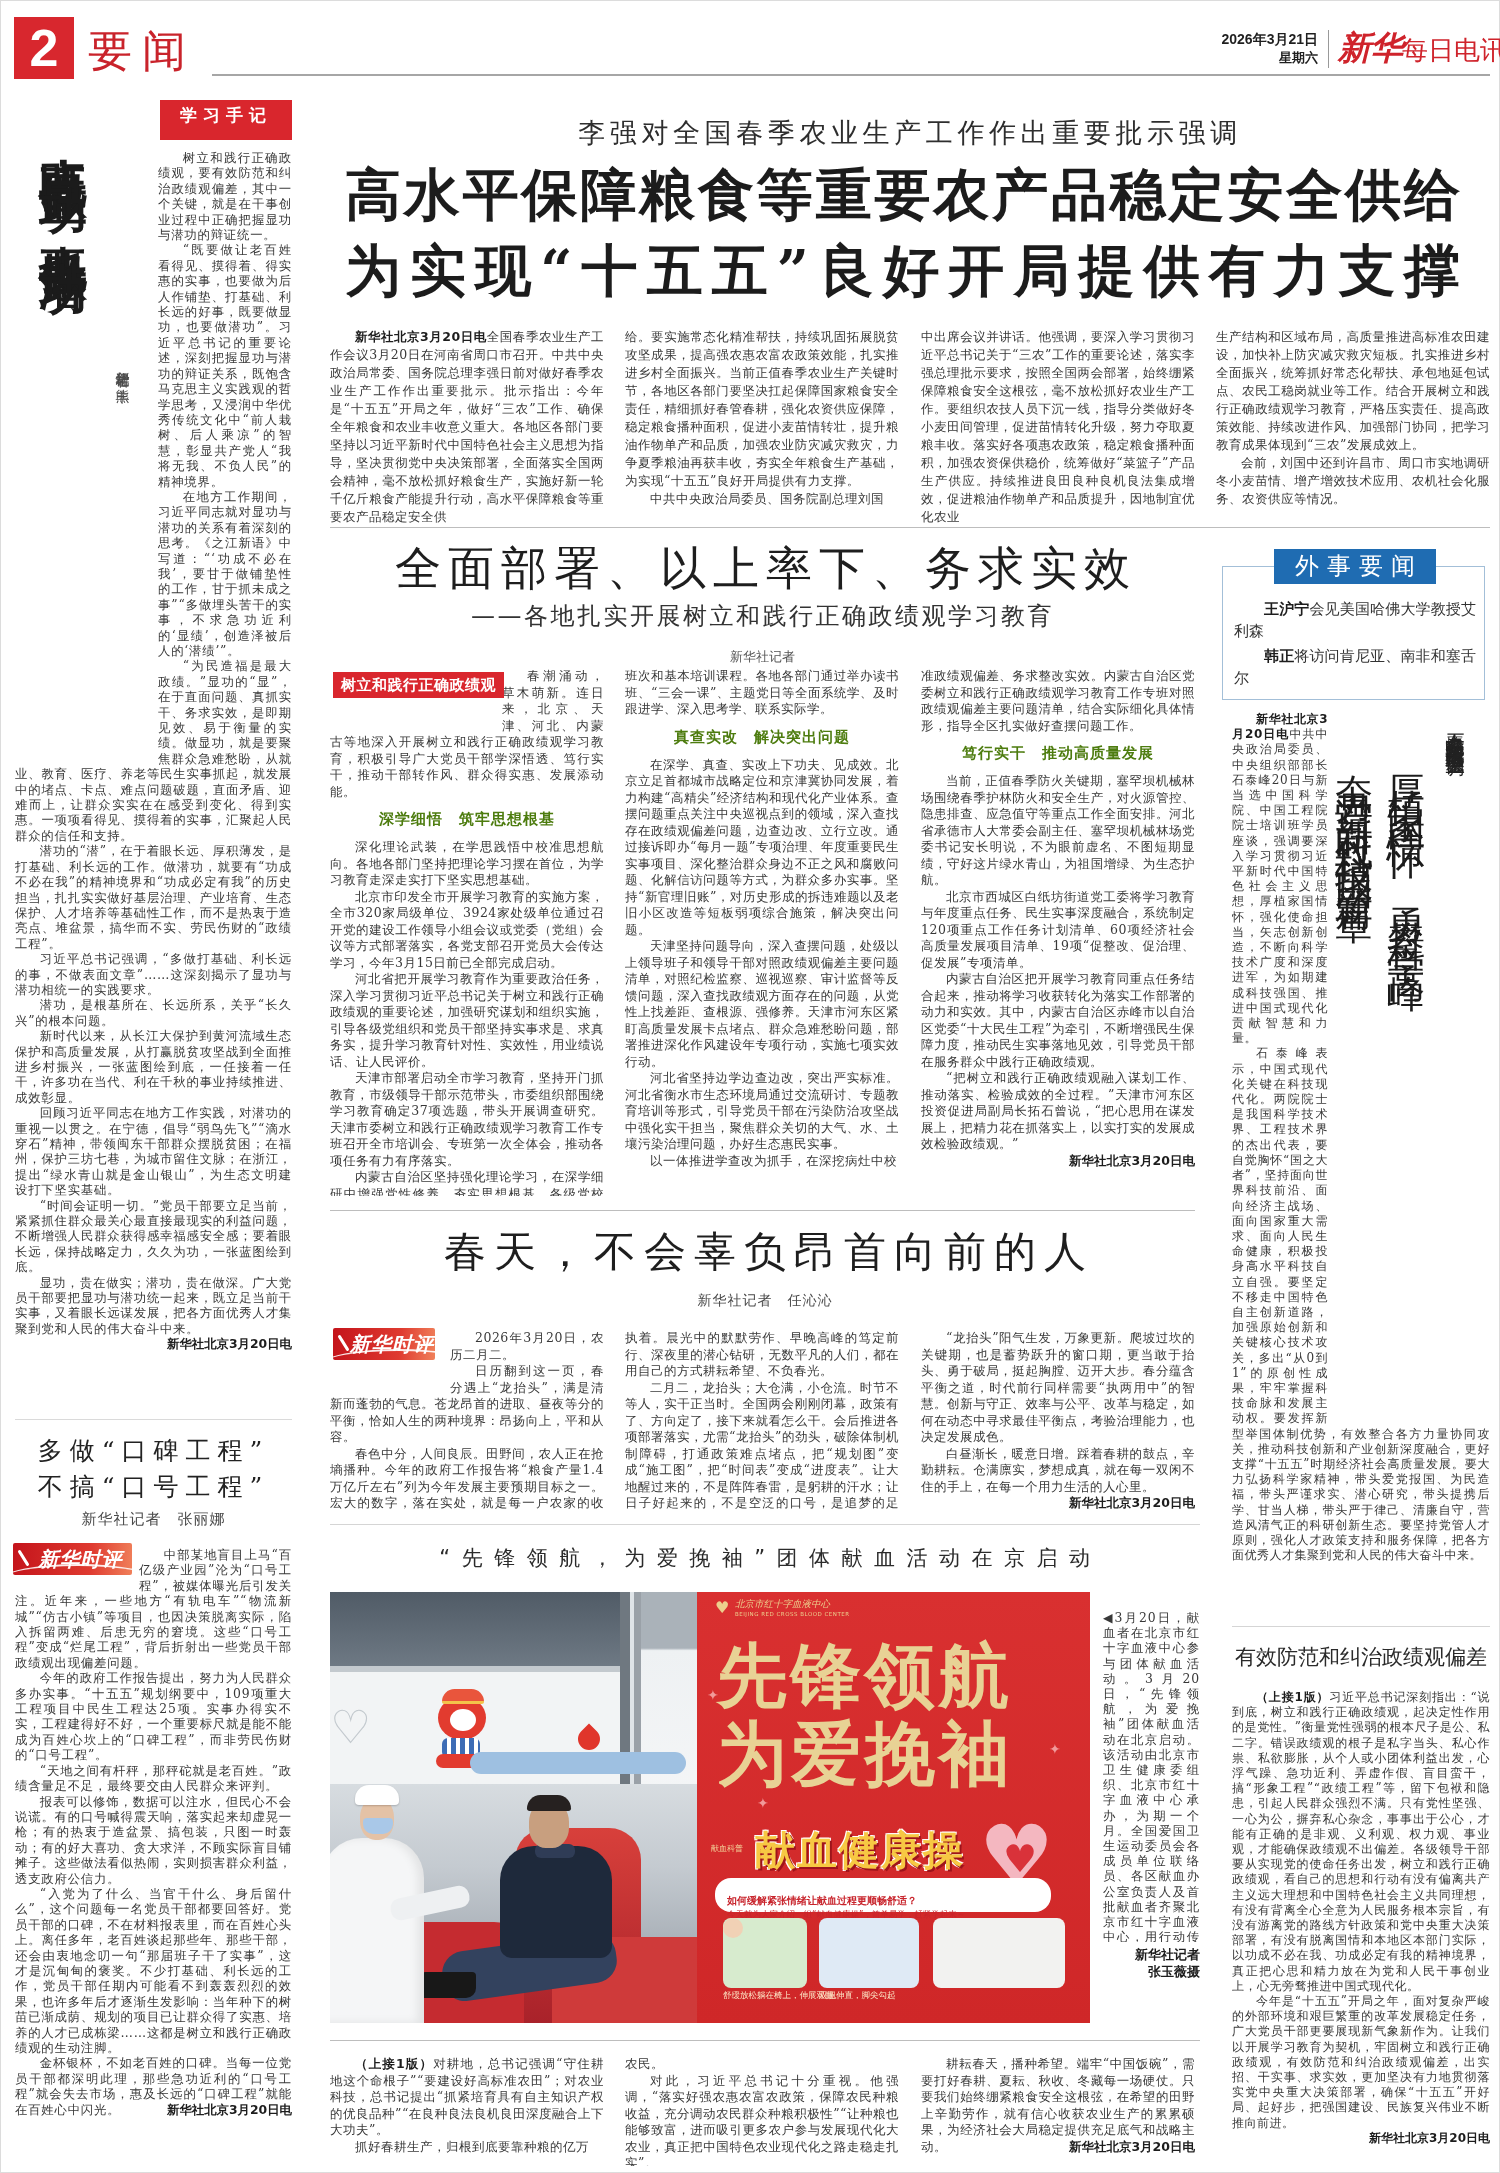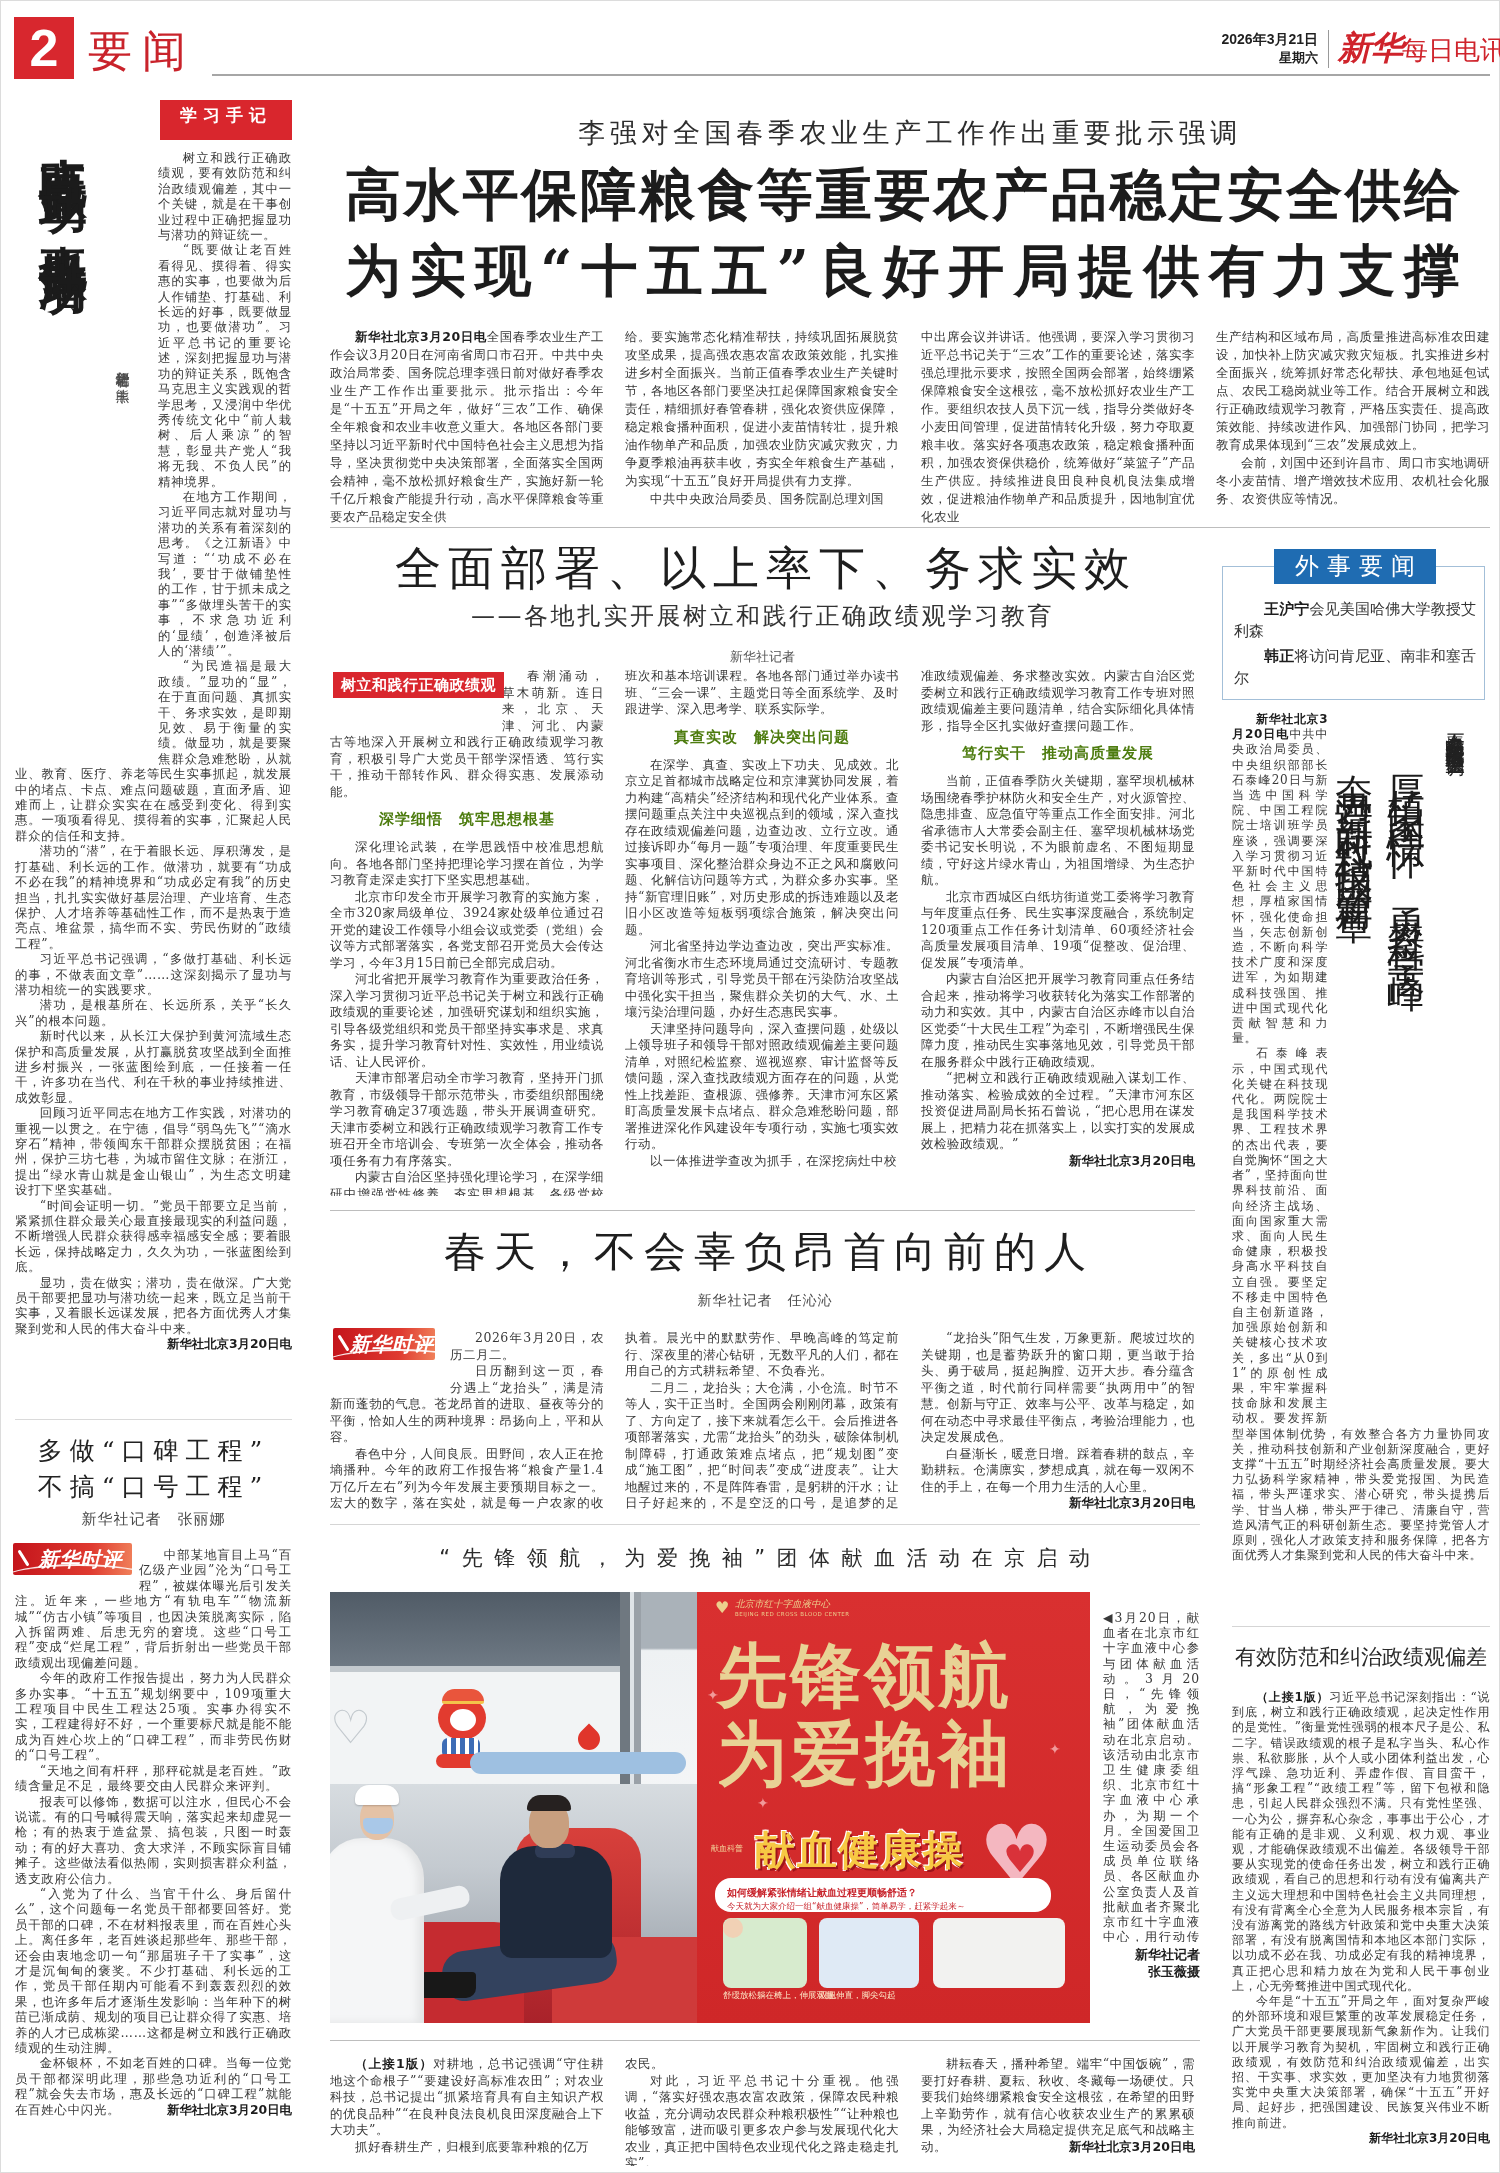--- a/index.html
+++ b/index.html
@@ -130,21 +130,21 @@
 .p-logo-en{left:38px;top:19px;font-size:5.5px;line-height:7px;color:#eccf8d;letter-spacing:0.5px;white-space:nowrap;font-family:"DejaVu Sans",sans-serif;}
 .p-t{left:20px;font-size:70px;line-height:76px;font-weight:bold;color:#e8d295;letter-spacing:4px;white-space:nowrap;font-family:"DejaVu Sans","Liberation Sans",sans-serif;}
 .p-t1{top:46px;}
 .p-t2{top:124px;}
 .p-star{font-size:14px;color:#f19a9a;line-height:14px;}
 .p-star-1{left:10px;top:96px;} .p-star-2{left:352px;top:150px;} .p-star-3{left:60px;top:204px;}
 .p-side{left:6px;top:252px;width:48px;font-size:8px;line-height:10px;color:#f3d39a;text-align:center;}
 .p-sub{left:58px;top:234px;font-size:40px;line-height:48px;font-weight:bold;color:#f7c843;font-family:"DejaVu Sans","Liberation Sans",sans-serif;letter-spacing:2px;white-space:nowrap;text-shadow:2px 2px 0 #9e141b,-1px -1px 0 #fff,1px -1px 0 #fff,-1px 1px 0 #fff;}
 .p-heart{left:282px;top:222px;font-size:84px;line-height:84px;color:#f4b7c0;}
 .p-heart-inner{left:306px;top:248px;font-size:38px;line-height:38px;color:#d9323a;}
-.p-bubble{left:18px;top:286px;width:336px;height:34px;background:#fff;border-radius:16px;padding:8px 12px;}
+.p-bubble{left:18px;top:286px;width:336px;height:34px;background:#fff;border-radius:16px;padding:16px 12px;}
 .p-bubble-1{display:block;font-size:10px;line-height:14px;color:#c8232b;font-weight:bold;font-family:"DejaVu Sans",sans-serif;white-space:nowrap;overflow:hidden;}
 .p-bubble-2{display:block;font-size:8.5px;line-height:12px;color:#c8232b;white-space:nowrap;font-family:"DejaVu Sans",sans-serif;overflow:hidden;}
 .p-panel{top:326px;height:70px;border-radius:8px;overflow:hidden;}
 .p-panel-1{left:26px;width:84px;background:#d7ebce;}
 .p-panel-2{left:122px;width:100px;background:#dfeaf5;}
 .p-panel-3{left:236px;width:132px;background:#f2f2f0;}
 .fig-head{width:20px;height:20px;border-radius:50%;background:#f1d1b5;}
 .p-cap{top:398px;font-size:8.5px;line-height:11px;color:#fde9c9;font-family:"DejaVu Sans",sans-serif;white-space:nowrap;}
 .p-cap-1{left:26px;}
 .p-cap-2{left:122px;}
@@ -251,22 +251,22 @@
     <p>北京市印发全市开展学习教育的实施方案，全市320家局级单位、3924家处级单位通过召开党的建设工作领导小组会议或党委（党组）会议等方式部署落实，各党支部召开党员大会传达学习，今年3月15日前已全部完成启动。</p>
     <p>河北省把开展学习教育作为重要政治任务，深入学习贯彻习近平总书记关于树立和践行正确政绩观的重要论述，加强研究谋划和组织实施，引导各级党组织和党员干部坚持实事求是、求真务实，提升学习教育针对性、实效性，用业绩说话、让人民评价。</p>
     <p>天津市部署启动全市学习教育，坚持开门抓教育，市级领导干部示范带头，市委组织部围绕学习教育确定37项选题，带头开展调查研究。天津市委树立和践行正确政绩观学习教育工作专班召开全市培训会、专班第一次全体会，推动各项任务有力有序落实。</p>
     <p>内蒙古自治区坚持强化理论学习，在深学细研中增强党性修养、夯实思想根基。各级党校（行政学院）、干部学院将学习教育有关内容纳入主体</p>
   </div>
   <div class="a lbl-a2">树立和践行正确政绩观</div>
   <div class="a txt t-main col-a2 c2">
     <p class="ni">班次和基本培训课程。各地各部门通过举办读书班、“三会一课”、主题党日等全面系统学、及时跟进学、深入思考学、联系实际学。</p>
     <div class="subhead">真查实改　解决突出问题</div>
     <p>在深学、真查、实改上下功夫、见成效。北京立足首都城市战略定位和京津冀协同发展，着力构建“高精尖”经济结构和现代化产业体系。查摆问题重点关注中央巡视点到的领域，深入查找存在政绩观偏差问题，边查边改、立行立改。通过接诉即办“每月一题”专项治理、年度重要民生实事项目、深化整治群众身边不正之风和腐败问题、化解信访问题等方式，为群众多办实事。坚持“新官理旧账”，对历史形成的拆违难题以及老旧小区改造等短板弱项综合施策，解决突出问题。</p>
+    <p>天津坚持问题导向，深入查摆问题，处级以上领导班子和领导干部对照政绩观偏差主要问题清单，对照纪检监察、巡视巡察、审计监督等反馈问题，深入查找政绩观方面存在的问题，从党性上找差距、查根源、强修养。天津市河东区紧盯高质量发展卡点堵点、群众急难愁盼问题，部署推进深化作风建设年专项行动，实施七项实效行动。</p>
     <p>河北省坚持边学边查边改，突出严实标准。河北省衡水市生态环境局通过交流研讨、专题教育培训等形式，引导党员干部在污染防治攻坚战中强化实干担当，聚焦群众关切的大气、水、土壤污染治理问题，办好生态惠民实事。</p>
-    <p>天津坚持问题导向，深入查摆问题，处级以上领导班子和领导干部对照政绩观偏差主要问题清单，对照纪检监察、巡视巡察、审计监督等反馈问题，深入查找政绩观方面存在的问题，从党性上找差距、查根源、强修养。天津市河东区紧盯高质量发展卡点堵点、群众急难愁盼问题，部署推进深化作风建设年专项行动，实施七项实效行动。</p>
     <p>以一体推进学查改为抓手，在深挖病灶中校</p>
   </div>
   <div class="a txt t-main col-a2 c3">
     <p class="ni">准政绩观偏差、务求整改实效。内蒙古自治区党委树立和践行正确政绩观学习教育工作专班对照政绩观偏差主要问题清单，结合实际细化具体情形，指导全区扎实做好查摆问题工作。</p>
     <div class="subhead">笃行实干　推动高质量发展</div>
     <p>当前，正值春季防火关键期，塞罕坝机械林场围绕春季护林防火和安全生产，对火源管控、隐患排查、应急值守等重点工作全面安排。河北省承德市人大常委会副主任、塞罕坝机械林场党委书记安长明说，不为眼前虚名、不图短期显绩，守好这片绿水青山，为祖国增绿、为生态护航。</p>
     <p>北京市西城区白纸坊街道党工委将学习教育与年度重点任务、民生实事深度融合，系统制定120项重点工作任务计划清单、60项经济社会高质量发展项目清单、19项“促整改、促治理、促发展”专项清单。</p>
     <p>内蒙古自治区把开展学习教育同重点任务结合起来，推动将学习收获转化为落实工作部署的动力和实效。其中，内蒙古自治区赤峰市以自治区党委“十大民生工程”为牵引，不断增强民生保障力度，推动民生实事落地见效，引导党员干部在服务群众中践行正确政绩观。</p>
     <p>“把树立和践行正确政绩观融入谋划工作、推动落实、检验成效的全过程。”天津市河东区投资促进局副局长拓石曾说，“把心思用在谋发展上，把精力花在抓落实上，以实打实的发展成效检验政绩观。”</p>
     <span class="dl">新华社北京3月20日电</span>

